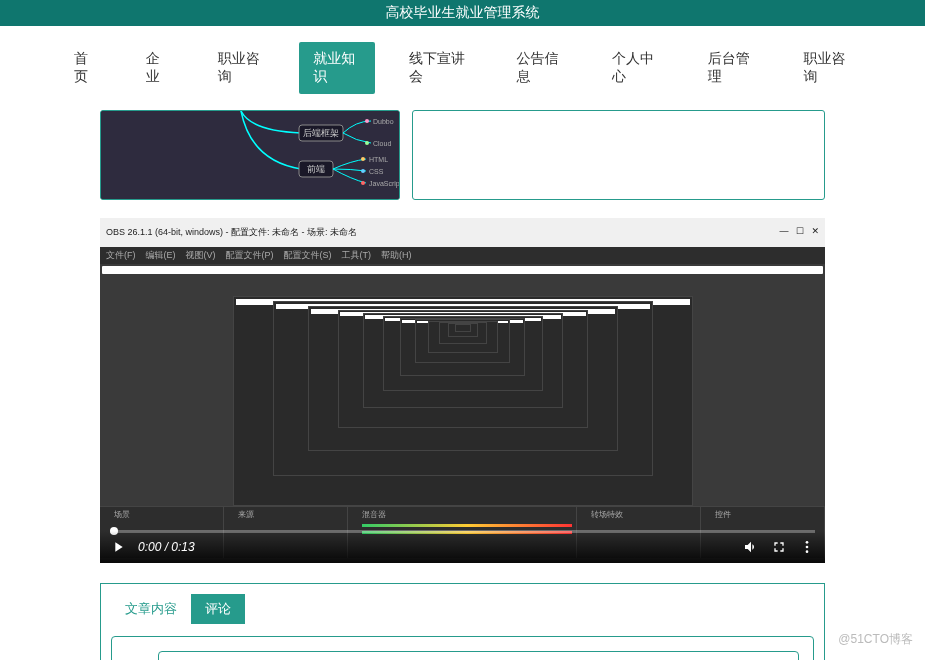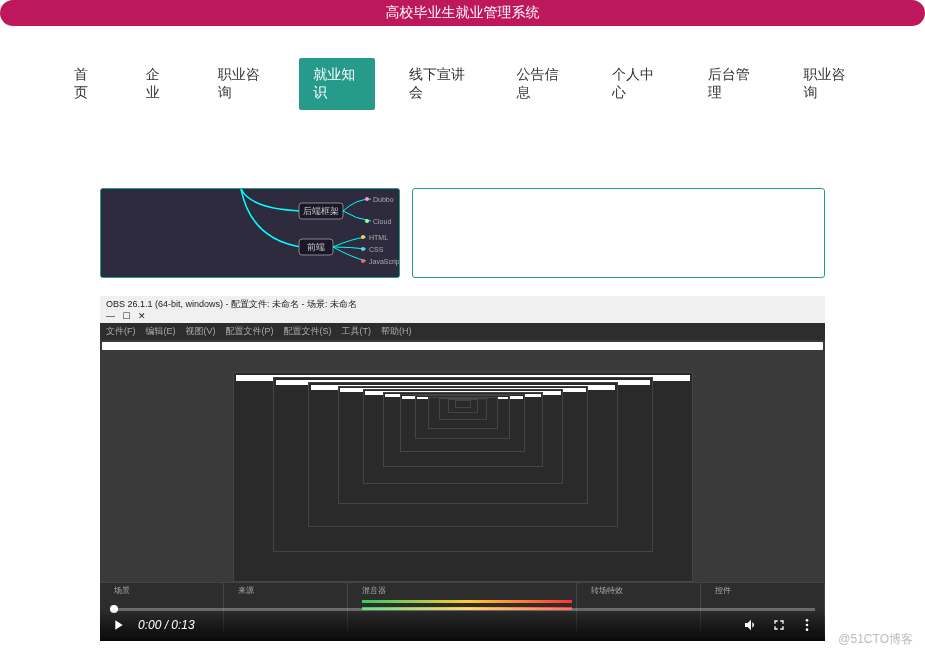--- a/index.html
+++ b/index.html
@@ -1,41 +1,40 @@
 <!DOCTYPE html>
 <html><head>
   <meta charset="utf-8">
   <style>
     * { margin: 0; padding: 0; box-sizing: border-box; }
     body { font-family: "Microsoft YaHei", Arial, sans-serif; background: #fff; width: 925px; }
 
-    .header-bar { background: #be185d; color: #fff; text-align: center; padding: 4px 0; font-size: 14px; border-radius: 13px; }
+    .header-bar { background: #0f766e; color: #fff; text-align: center; padding: 4px 0; font-size: 14px; }
 
     .nav {
       display: flex;
       gap: 20px;
-      padding: 32px 60px;
+      padding: 16px 60px;
     }
     .nav-item {
       padding: 8px 14px;
       font-size: 14px;
       color: #333;
       cursor: pointer;
       border-radius: 2px;
     }
     .nav-item.active {
       background: #269b8c;
       color: #fff;
     }
 
     .content-row {
       display: flex;
       gap: 12px;
       padding: 0 100px;
-      margin-top: 46px;
     }
     .card {
       border: 1px solid #269b8c;
       border-radius: 3px;
       height: 90px;
       overflow: hidden;
     }
     .card-left { flex: 0 0 300px; background: #2e2b3e; }
     .card-right { flex: 1; background: #fff; }
 
@@ -51,25 +50,24 @@
       margin: 18px 100px 0;
       background: #3a3a3a;
       position: relative;
       height: 345px;
       color: #ccc;
       font-size: 9px;
     }
     .obs-title-bar {
       background: #f0f0f0;
       color: #222;
-      padding: 2px 6px;
+      padding: 8px 6px;
       font-size: 9px;
       display: flex;
       justify-content: space-between;
-      flex-direction: column;
     }
     .obs-menu {
       background: #2d2d2d;
       padding: 2px 6px;
       font-size: 9px;
       color: #aaa;
       display: flex;
       gap: 10px;
     }
     .obs-addr {

